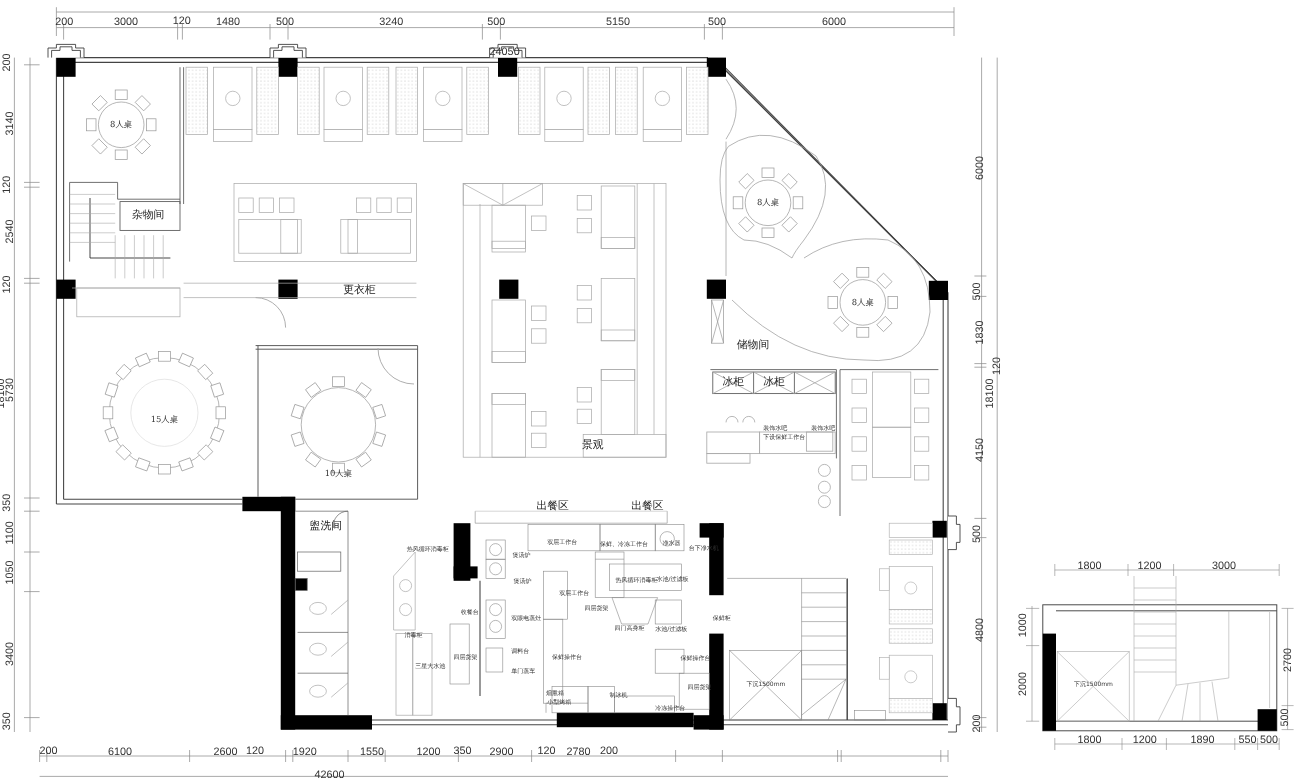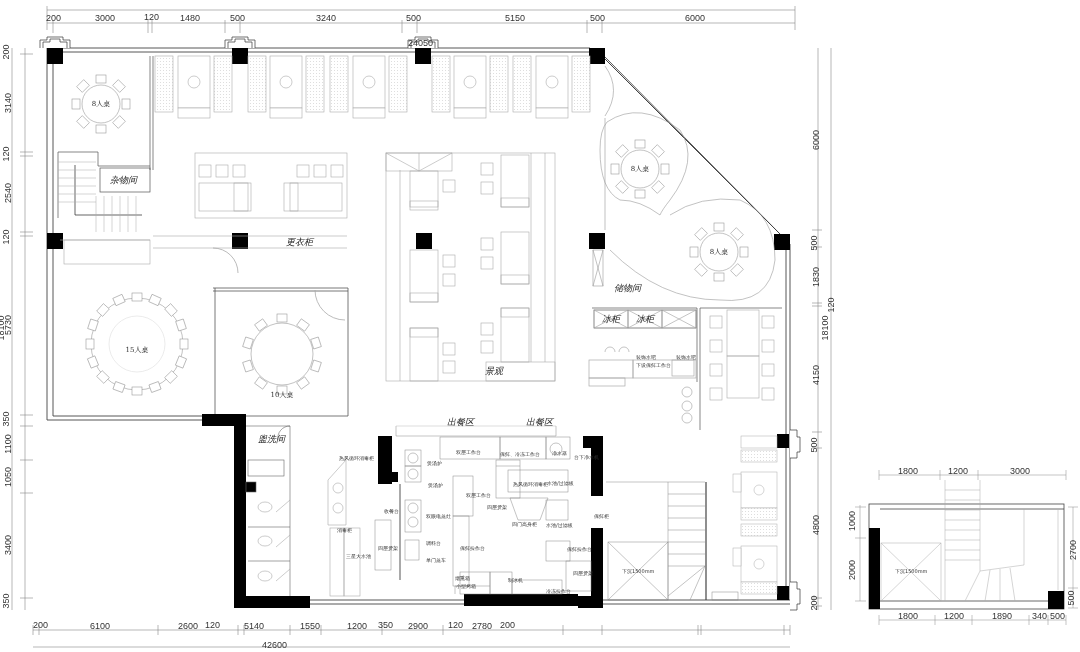--- a/index.html
+++ b/index.html
@@ -1,20 +1,20 @@
 <!DOCTYPE html>
 <html><head>
 <meta charset="utf-8">
 <style>
   html,body{margin:0;padding:0;background:#fff;}
   body{width:1080px;height:652px;position:relative;overflow:hidden;font-family:"DejaVu Sans",sans-serif;}
   #plan{position:absolute;left:0;top:0;width:1080px;height:652px;}
   .dim{position:absolute;font-family:"Liberation Sans",sans-serif;font-size:9px;color:#333;line-height:10px;white-space:nowrap;}
   .dimv{position:absolute;font-family:"Liberation Sans",sans-serif;font-size:9px;color:#333;line-height:10px;white-space:nowrap;transform:rotate(-90deg);transform-origin:center center;}
-  .lbl{position:absolute;font-size:9px;color:#222;white-space:nowrap;line-height:10px;font-style:italic;}
+  .lbl{position:absolute;font-size:9px;color:#222;white-space:nowrap;line-height:10px;}
   .lbl-sm{position:absolute;font-size:5px;color:#333;white-space:nowrap;line-height:6px;}
   .lbl-tbl{position:absolute;font-family:"DejaVu Serif",serif;font-size:7px;color:#333;white-space:nowrap;line-height:8px;transform:translate(-50%,-50%);text-align:center;}
 </style>
 </head>
 <body>
 
 <svg id="plan" width="1080" height="652" viewBox="0 0 1080 652" xmlns="http://www.w3.org/2000/svg">
   <defs>
     <pattern id="dots" width="3" height="3" patternUnits="userSpaceOnUse">
       <rect width="3" height="3" fill="#fff"></rect>
@@ -513,21 +513,21 @@
   <span class="dim" style="left:505px;top:13px;">5150</span>
   <span class="dim" style="left:590px;top:13px;">500</span>
   <span class="dim" style="left:685px;top:13px;">6000</span>
 </div>
 
 <div>
   <span class="dim" style="left:33px;top:620px;">200</span>
   <span class="dim" style="left:90px;top:621px;">6100</span>
   <span class="dim" style="left:178px;top:621px;">2600</span>
   <span class="dim" style="left:205px;top:620px;">120</span>
-  <span class="dim" style="left:244px;top:621px;">5140</span>
+  <span class="dim" style="left:244px;top:621px;">1920</span>
   <span class="dim" style="left:300px;top:621px;">1550</span>
   <span class="dim" style="left:347px;top:621px;">1200</span>
   <span class="dim" style="left:378px;top:620px;">350</span>
   <span class="dim" style="left:408px;top:621px;">2900</span>
   <span class="dim" style="left:448px;top:620px;">120</span>
   <span class="dim" style="left:472px;top:621px;">2780</span>
   <span class="dim" style="left:500px;top:620px;">200</span>
   <span class="dim" style="left:262px;top:640px;">42600</span>
 </div>
 
@@ -617,19 +617,19 @@
 <span class="lbl-sm" style="left:622px;top:568px;">下沉1500mm</span>
 <span class="lbl-sm" style="left:895px;top:568px;">下沉1500mm</span>
 
 <div>
   <span class="dim" style="left:898px;top:466px;">1800</span>
   <span class="dim" style="left:948px;top:466px;">1200</span>
   <span class="dim" style="left:1010px;top:466px;">3000</span>
   <span class="dim" style="left:898px;top:611px;">1800</span>
   <span class="dim" style="left:944px;top:611px;">1200</span>
   <span class="dim" style="left:992px;top:611px;">1890</span>
-  <span class="dim" style="left:1032px;top:611px;">340</span>
+  <span class="dim" style="left:1032px;top:611px;">550</span>
   <span class="dim" style="left:1050px;top:611px;">500</span>
   <span class="dimv" style="left:842px;top:516px;">1000</span>
   <span class="dimv" style="left:842px;top:565px;">2000</span>
   <span class="dimv" style="left:1063px;top:545px;">2700</span>
   <span class="dimv" style="left:1063px;top:593px;">500</span>
 </div>
 
 </body></html>

